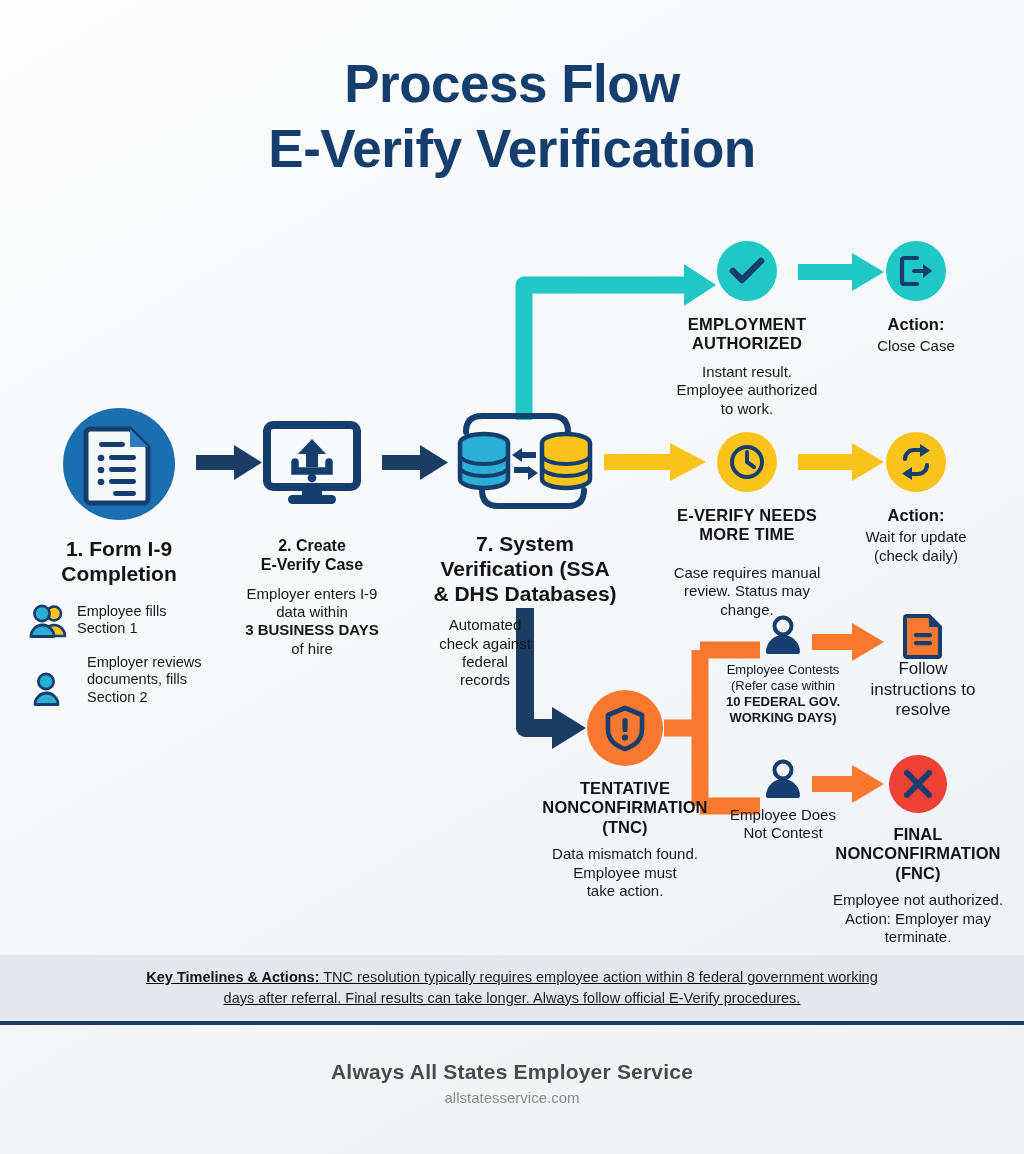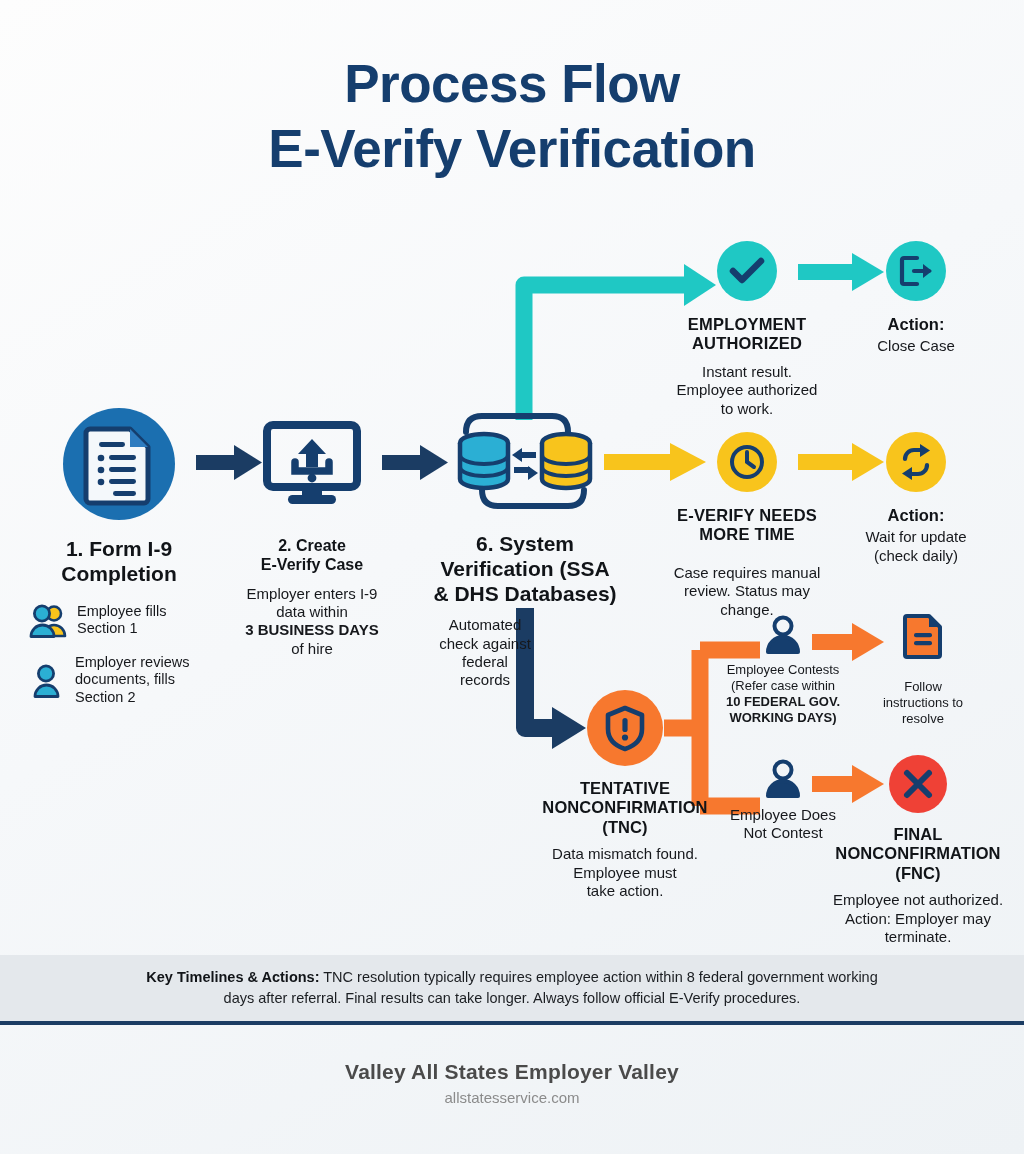--- a/index.html
+++ b/index.html
@@ -26,21 +26,21 @@
     margin:0 auto;
   }
   .nd-title{font-weight:bold;color:#111418;line-height:1.18;}
   .nd-sub{color:#16181c;line-height:1.22;}
   .nd-strong{font-weight:bold;}
   
   .conn{position:absolute;}
   
   .keyband{
     position:absolute;left:0;top:955px;width:1024px;height:66px;
-    background:#e4e8ec;display:flex;align-items:center;justify-content:center;
+    background:#e4e8ec;display:flex;align-items:center;justify-content:center;text-decoration:underline;
   }
   .keyband .inner{
     width:880px;text-align:center;font-size:14.5px;color:#1b1e22;line-height:1.45;
   }
   .keyband b{font-weight:bold;color:#111418;}
   .rule{position:absolute;left:0;top:1021px;width:1024px;height:4px;background:#1b3c63;}
   .brand{
     position:absolute;left:0;top:1060px;width:1024px;text-align:center;
   }
   .brand .b1{font-size:21px;font-weight:bold;color:#4a4a4a;letter-spacing:.2px;}
@@ -138,21 +138,21 @@
           <circle cx="24" cy="8.5" r="7" fill="#F8C41C" stroke="#153E6E" stroke-width="2.6"></circle>
           <path d="M13 31 a11 11 0 0 1 22 0 z" fill="#F8C41C" stroke="#153E6E" stroke-width="2.6" stroke-linejoin="round"></path>
           <circle cx="12" cy="8.5" r="7.6" fill="#2BAFD4" stroke="#153E6E" stroke-width="2.8"></circle>
           <path d="M1 31.5 a11.5 11.5 0 0 1 23 0 z" fill="#2BAFD4" stroke="#153E6E" stroke-width="2.8" stroke-linejoin="round"></path>
         </svg>
         <span class="nd-sub" style="font-size:14.5px;">
           <span>Employee fills</span><br>
           <span>Section 1</span>
         </span>
       </div>
-      <div style="display:flex;align-items:center;gap:7px;margin-top:15px;">
+      <div style="display:flex;align-items:flex-end;gap:19px;margin-top:15px;">
         <svg width="38" height="34" viewBox="0 0 38 34" style="flex:0 0 auto;margin-top:3px;">
           <circle cx="16" cy="8.5" r="7.6" fill="#2BAFD4" stroke="#153E6E" stroke-width="2.8"></circle>
           <path d="M5 31.5 a11.5 11.5 0 0 1 23 0 z" fill="#2BAFD4" stroke="#153E6E" stroke-width="2.8" stroke-linejoin="round"></path>
         </svg>
         <span class="nd-sub" style="font-size:14.5px;">
           <span>Employer reviews</span><br>
           <span>documents, fills</span><br>
           <span>Section 2</span>
         </span>
       </div>
@@ -207,21 +207,21 @@
 
         <g>
           <rect x="80" y="50" width="16" height="6" fill="#153E6E"></rect>
           <polygon points="82,46 72,53 82,60" fill="#153E6E"></polygon>
           <rect x="74" y="65" width="16" height="6" fill="#153E6E"></rect>
           <polygon points="88,64 98,71 88,78" fill="#153E6E"></polygon>
         </g>
       </svg>
     </div>
     <div class="nd-title" style="font-size:21px;margin-top:12px;">
-      <div>6. System</div>
+      <div>7. System</div>
       <div>Verification (SSA</div>
       <div>&amp; DHS Databases)</div>
     </div>
     <div class="nd-sub" style="font-size:15px;margin-top:10px;width:130px;margin-left:0;text-align:center;">
       <div>Automated</div>
       <div>check against</div>
       <div>federal</div>
       <div>records</div>
     </div>
   </div>
@@ -322,21 +322,21 @@
     </div>
   </div>
 
   <div class="node" style="left:868px;top:613px;width:110px;">
     <svg width="40" height="46" viewBox="0 0 40 46" style="margin:0 auto;">
       <path d="M4 3 h22 l11 11 v28 a2 2 0 0 1 -2 2 h-31 a2 2 0 0 1 -2 -2 v-37 a2 2 0 0 1 2 -2 z" fill="#F7782E" stroke="#153E6E" stroke-width="4" stroke-linejoin="round"></path>
       <path d="M26 3 l11 11 h-11 z" fill="#153E6E"></path>
       <rect x="11" y="20" width="18" height="4.2" rx="2" fill="#153E6E"></rect>
       <rect x="11" y="28" width="18" height="4.2" rx="2" fill="#153E6E"></rect>
     </svg>
-    <div class="nd-sub" style="font-size:13px;margin-top:20px;">
+    <div class="nd-sub" style="font-size:17px;margin-top:0;">
       <div>Follow</div>
       <div>instructions to</div>
       <div>resolve</div>
     </div>
   </div>
 
   <div class="node" style="left:703px;top:760px;width:160px;">
     <svg width="44" height="40" viewBox="0 0 44 40" style="margin:0 auto;">
       <circle cx="22" cy="10" r="8.5" fill="none" stroke="#153E6E" stroke-width="4"></circle>
       <path d="M7 36 a15 15 0 0 1 30 0 z" fill="#153E6E" stroke="#153E6E" stroke-width="4" stroke-linejoin="round"></path>
@@ -368,17 +368,17 @@
   <div class="keyband">
     <div class="inner">
       <b>Key Timelines &amp; Actions:</b><span> TNC resolution typically requires employee action within 8 federal government working</span><br>
       <span>days after referral. Final results can take longer. Always follow official E-Verify procedures.</span>
     </div>
   </div>
 
   <div class="rule"></div>
 
   <div class="brand">
-    <div class="b1">Valley All States Employer Valley</div>
+    <div class="b1">Always All States Employer Service</div>
     <div class="b2">allstatesservice.com</div>
   </div>
 
 </div>
 
 </body></html>

